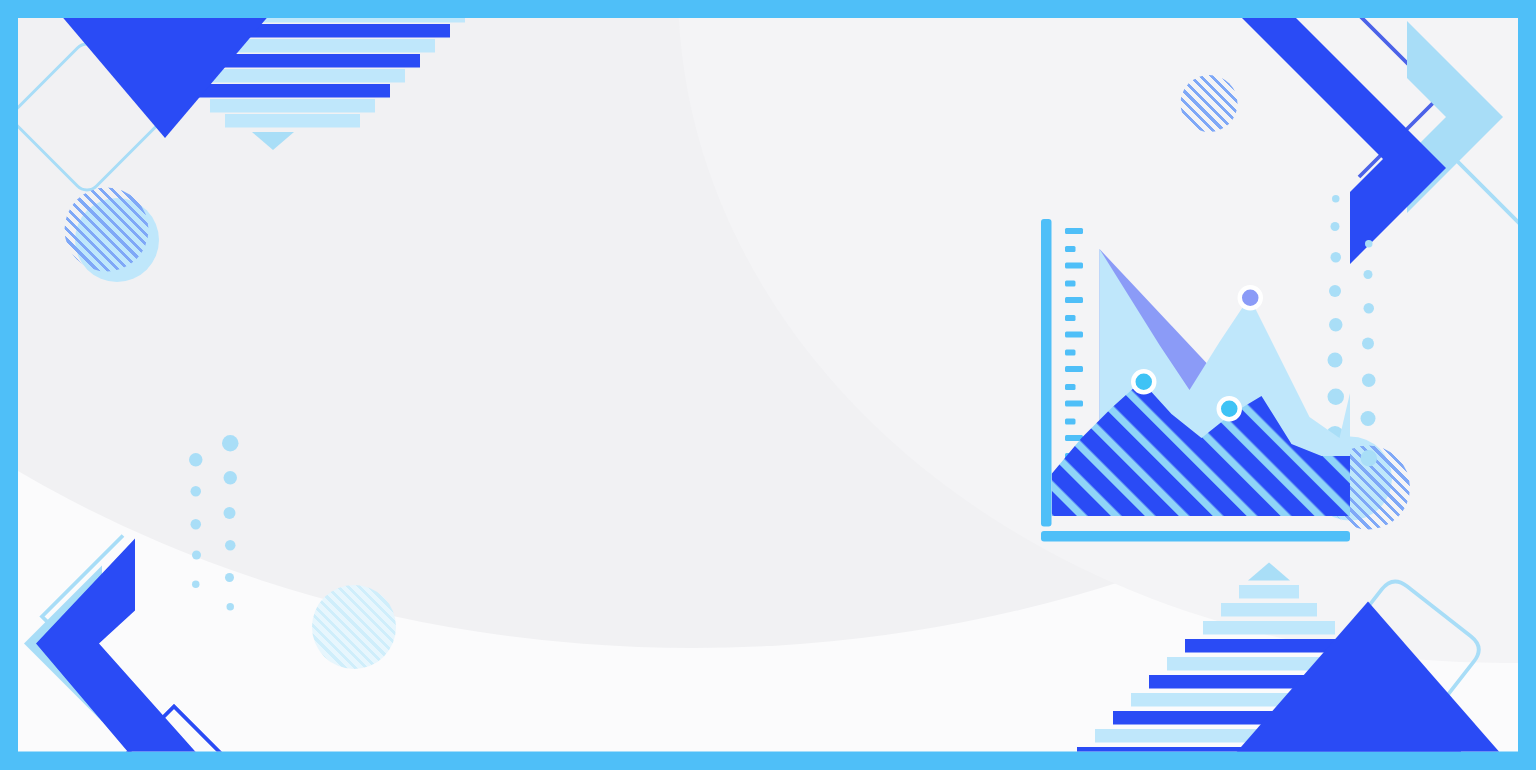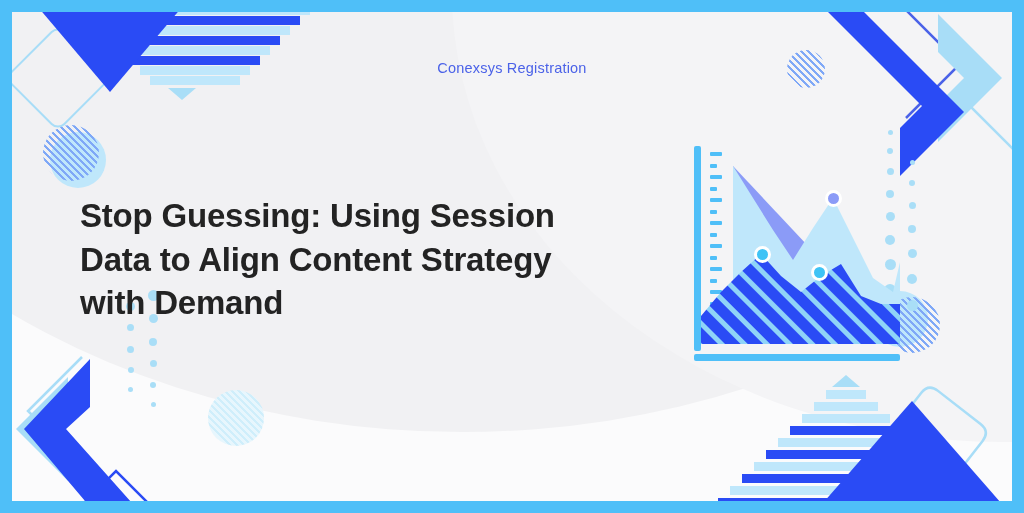--- a/index.html
+++ b/index.html
@@ -253,17 +253,15 @@
           <polygon fill="url(#stripes)" points="0,170 20,146 40,126 60,108 80,130 100,146 120,130 140,118 160,150 180,158 199,158 199,198 0,198"></polygon>
         </svg>
 
         
         <div class="dot-pt" style="left:53px; top:100px; background:#3FC3F5;"></div>
         <div class="dot-pt" style="left:124px; top:44px; background:#8B9BF7;"></div>
         <div class="dot-pt" style="left:110px; top:118px; background:#3FC3F5;"></div>
       </div>
     </div>
 
-    <div id="eyebrow">Conexsys Registration</div>
-    <h1 id="headline">Stop Guessing: Using Session Data to Align Content Strategy with Demand</h1>
 
   </div>
 </div>
 
 </body></html>

